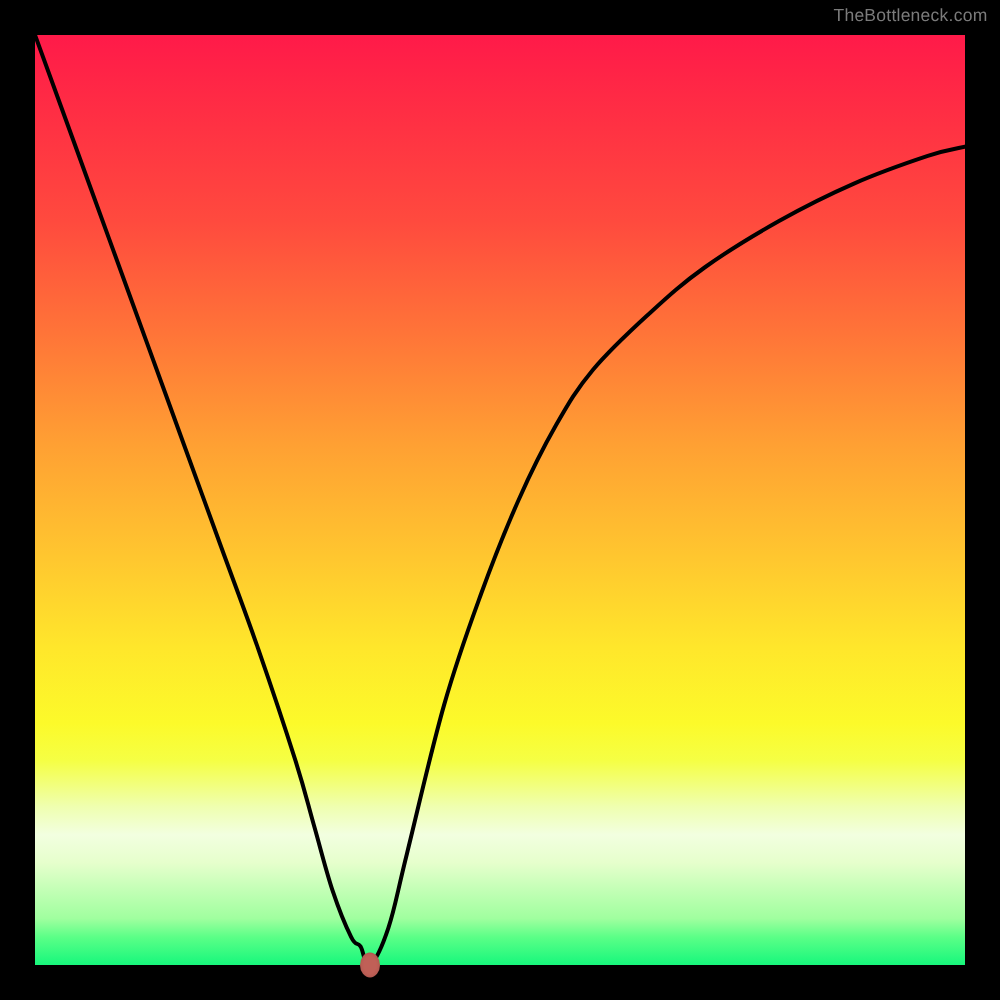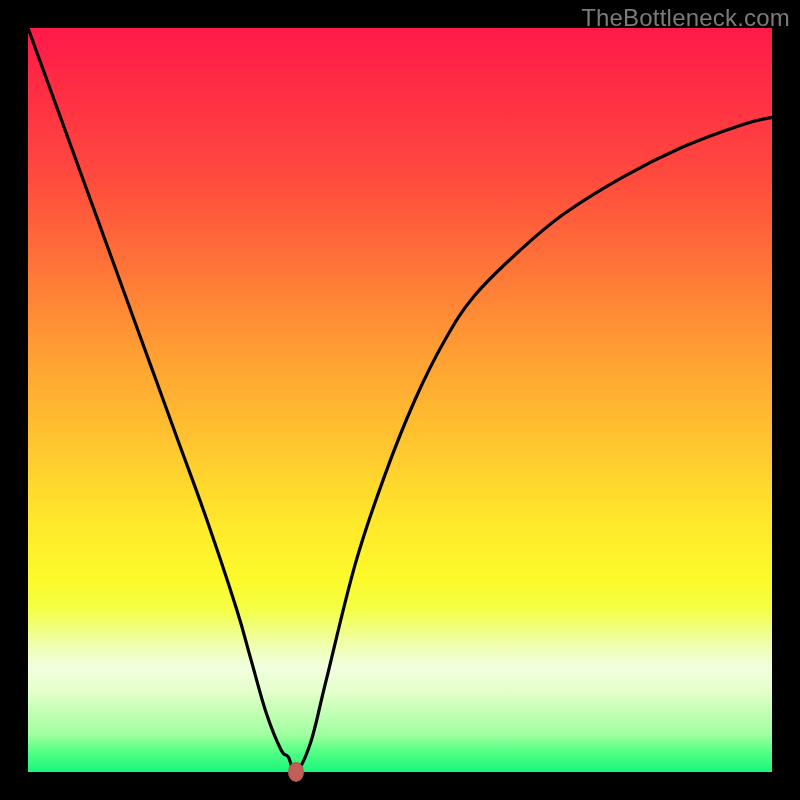--- a/index.html
+++ b/index.html
@@ -41,21 +41,21 @@
       #a0ff9f 95%,
       #5bff87 97%,
       #17f77c 100%
     );
   }
   .watermark {
     position: absolute;
     top: 4px;
     right: 10px;
     color: #7b7b7b;
-    font-size: 24px;
+    font-size: 14px;
     letter-spacing: 0.2px;
     z-index: 5;
     user-select: none;
     text-align: center;
   }
   svg.curve {
     position: absolute;
     left: 0;
     top: 0;
     width: 744px;

